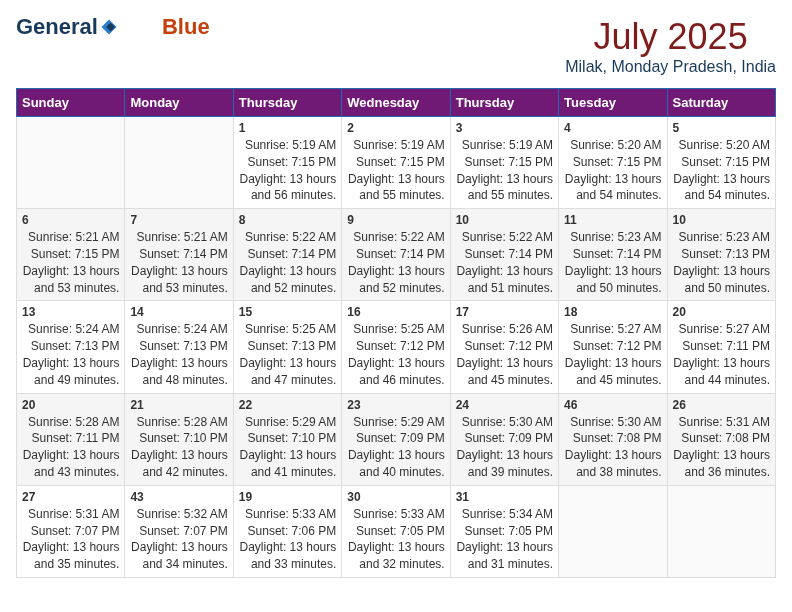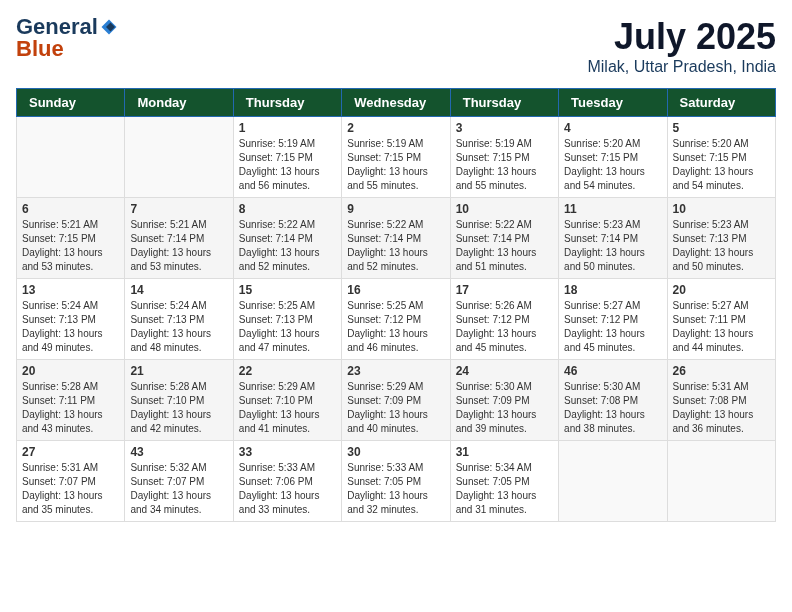--- a/index.html
+++ b/index.html
@@ -11,58 +11,60 @@
       padding: 16px;
     }
     .header {
       display: flex;
       justify-content: space-between;
       align-items: flex-start;
       margin-bottom: 12px;
     }
     .logo {
       display: flex;
-      flex-direction: column;
+      flex-direction: row;
       align-items: flex-start;
+      gap: 44px;
     }
     .logo-text {
       display: flex;
       align-items: center;
       font-size: 22px;
       font-weight: bold;
       color: #1a3a5c;
       line-height: 1;
     }
     .logo-general { color: #1a3a5c; }
     .logo-icon {
       width: 18px;
       height: 18px;
       margin-left: 2px;
     }
     .title-block {
       text-align: right;
     }
     .month-title {
       font-size: 36px;
-      color: #0f172a;
-      font-weight: bold;
+      color: #7f1d1d;
+      font-weight: normal;
+      text-align: center;
     }
     .location-title {
       font-size: 16px;
       color: #1a3a5c;
     }
     .calendar {
       width: 100%;
       border-collapse: collapse;
       border: 1px solid #ccc;
     }
     .calendar th {
-      background: #14532d;
+      background: #701a75;
       color: #fff;
-      padding: 6px 12px;
+      padding: 6px 5px;
       font-size: 13px;
       font-weight: bold;
       text-align: left;
       border: 1px solid #2268b0;
       margin-left: 21px;
     }
     .calendar td {
       vertical-align: top;
       border: 1px solid #ddd;
       padding: 4px 5px;
@@ -78,41 +80,42 @@
     .day-num {
       font-weight: bold;
       font-size: 12px;
       display: block;
       margin-bottom: 2px;
     }
     .empty-cell {
       background: #f9f9f9 !important;
     }
     .cell-content {
-      font-size: 10px;
+      font-size: 12px;
       line-height: 1.4;
+      text-align: right;
     }
   </style>
 </head>
 <body>
 
 <div class="header">
   <div class="logo">
     <div class="logo-text">
       <span class="logo-general">General</span>
       <svg class="logo-icon" viewBox="0 0 24 24">
         <polygon points="12,2 22,12 12,22 2,12" fill="#2a7fd4"></polygon>
         <polygon points="14,6 20,12 14,18 8,12" fill="#1a3a5c"></polygon>
       </svg>
     </div>
     <div style="font-size:22px;font-weight:bold;color:#c2410c;margin-top:-2px;">Blue</div>
   </div>
   <div class="title-block">
     <div class="month-title">July 2025</div>
-    <div class="location-title">Milak, Uttar Pradesh, India</div>
+    <div class="location-title">Milak, Monday Pradesh, India</div>
   </div>
 </div>
 
 <table class="calendar">
   <thead>
     <tr>
     <th>Sunday</th>
         <th>Monday</th>
         <th>Thursday</th>
         <th>Wednesday</th>
@@ -239,21 +242,21 @@
       <tr>
         <td>
           <span class="day-num">27</span>
           <div class="cell-content">Sunrise: 5:31 AM<br>Sunset: 7:07 PM<br>Daylight: 13 hours and 35 minutes.</div>
         </td>
         <td>
           <span class="day-num">43</span>
           <div class="cell-content">Sunrise: 5:32 AM<br>Sunset: 7:07 PM<br>Daylight: 13 hours and 34 minutes.</div>
         </td>
         <td>
-          <span class="day-num">33</span>
+          <span class="day-num">19</span>
           <div class="cell-content">Sunrise: 5:33 AM<br>Sunset: 7:06 PM<br>Daylight: 13 hours and 33 minutes.</div>
         </td>
         <td>
           <span class="day-num">30</span>
           <div class="cell-content">Sunrise: 5:33 AM<br>Sunset: 7:05 PM<br>Daylight: 13 hours and 32 minutes.</div>
         </td>
         <td>
           <span class="day-num">31</span>
           <div class="cell-content">Sunrise: 5:34 AM<br>Sunset: 7:05 PM<br>Daylight: 13 hours and 31 minutes.</div>
         </td>

